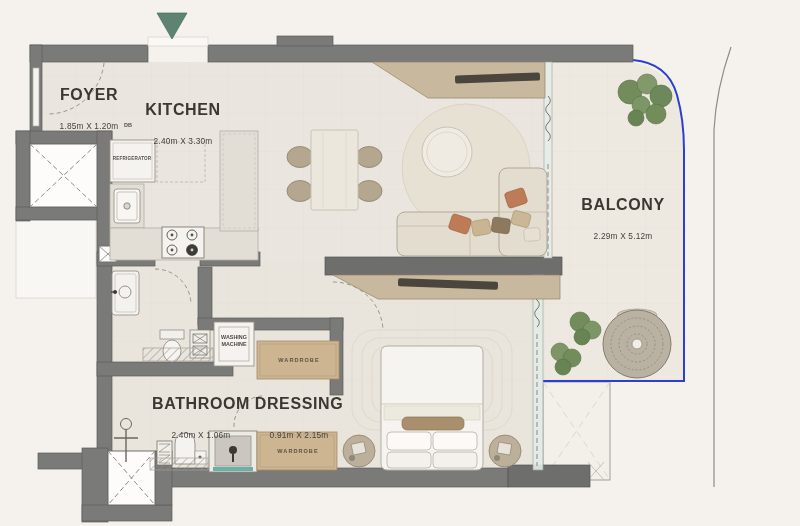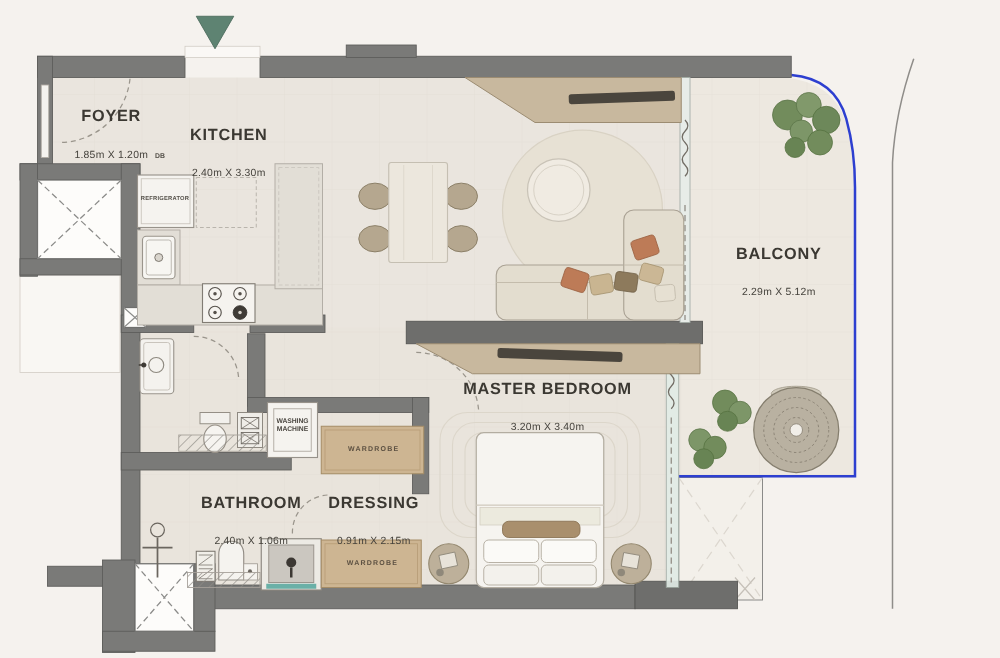--- a/index.html
+++ b/index.html
@@ -3,21 +3,21 @@
 <meta charset="utf-8">
 <style>
   html,body{margin:0;padding:0;background:#f5f2ee;}
   .stage{
     position:relative;width:800px;height:526px;background:#f5f2ee;
     overflow:hidden;font-family:"Liberation Sans",sans-serif;
   }
   .stage svg{position:absolute;left:0;top:0;}
   .lbl{position:absolute;transform:translateX(-50%);text-align:center;
        color:#3b3832;white-space:nowrap;line-height:1.15;pointer-events:none;}
-  .lbl .nm{font-size:13px;font-weight:700;letter-spacing:.6px;}
+  .lbl .nm{font-size:16px;font-weight:700;letter-spacing:.6px;}
   .lbl .dm{font-size:8.3px;font-weight:400;color:#45423c;margin-top:18px;letter-spacing:.2px;}
   .tiny{position:absolute;transform:translateX(-50%);text-align:center;
         color:#55514a;font-weight:700;white-space:nowrap;pointer-events:none;}
   .t-ref{font-size:4.6px;letter-spacing:.2px;}
   .t-db{font-size:5.5px;}
   .t-wm{font-size:5.4px;line-height:1.25;font-weight:700;color:#4c4842;}
   .t-wd{font-size:5.6px;letter-spacing:1px;color:#5d5142;}
   .w{fill:#7a7a78;stroke:#5d5d5b;stroke-width:.7;}
   .wd{fill:#6e6e6c;stroke:#555553;stroke-width:.7;}
   .cnt{fill:#e2ded6;stroke:#b3aea6;stroke-width:.8;}
@@ -298,24 +298,20 @@
   <div class="dm">1.85m X 1.20m</div>
 </div>
 <div class="lbl" style="left:183px;top:101px;">
   <div class="nm">KITCHEN</div>
   <div class="dm">2.40m X 3.30m</div>
 </div>
 <div class="lbl" style="left:623px;top:196px;">
   <div class="nm">BALCONY</div>
   <div class="dm">2.29m X 5.12m</div>
 </div>
-<div class="lbl" style="left:438px;top:304px;">
-  <div class="nm">MASTER BEDROOM</div>
-  <div class="dm">3.20m X 3.40m</div>
-</div>
 <div class="lbl" style="left:201px;top:395px;">
   <div class="nm">BATHROOM</div>
   <div class="dm">2.40m X 1.06m</div>
 </div>
 <div class="lbl" style="left:299px;top:395px;">
   <div class="nm">DRESSING</div>
   <div class="dm">0.91m X 2.15m</div>
 </div>
 
 <div class="tiny t-ref" style="left:132px;top:156px;">REFRIGERATOR</div>

